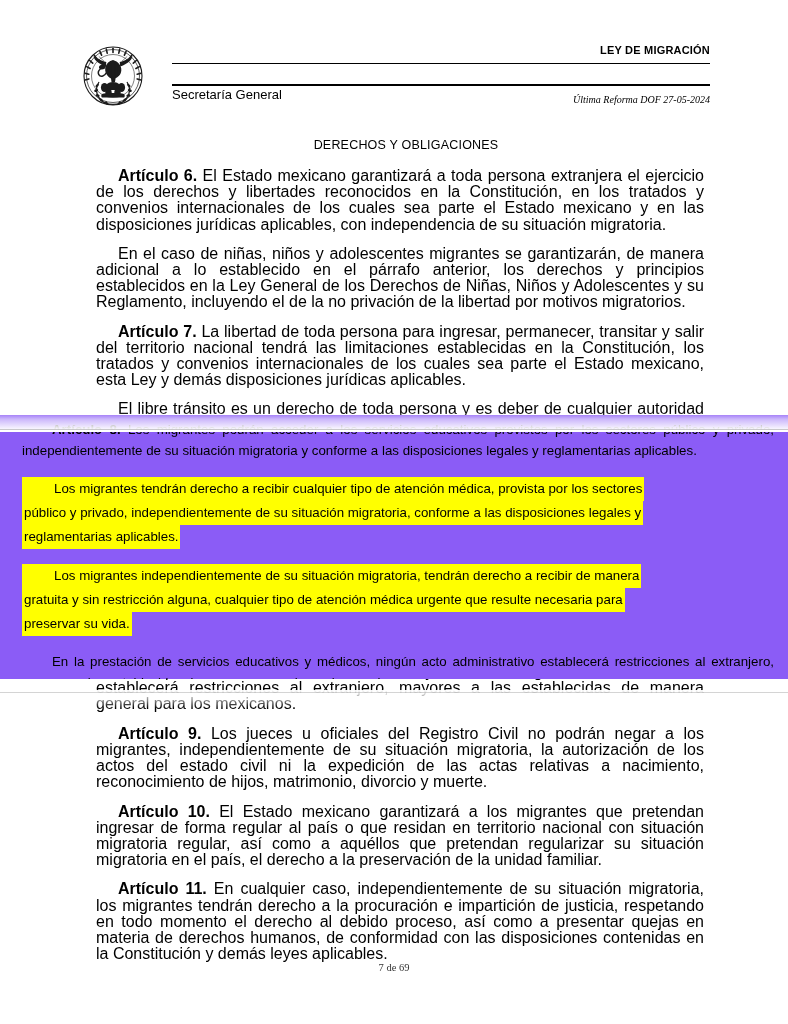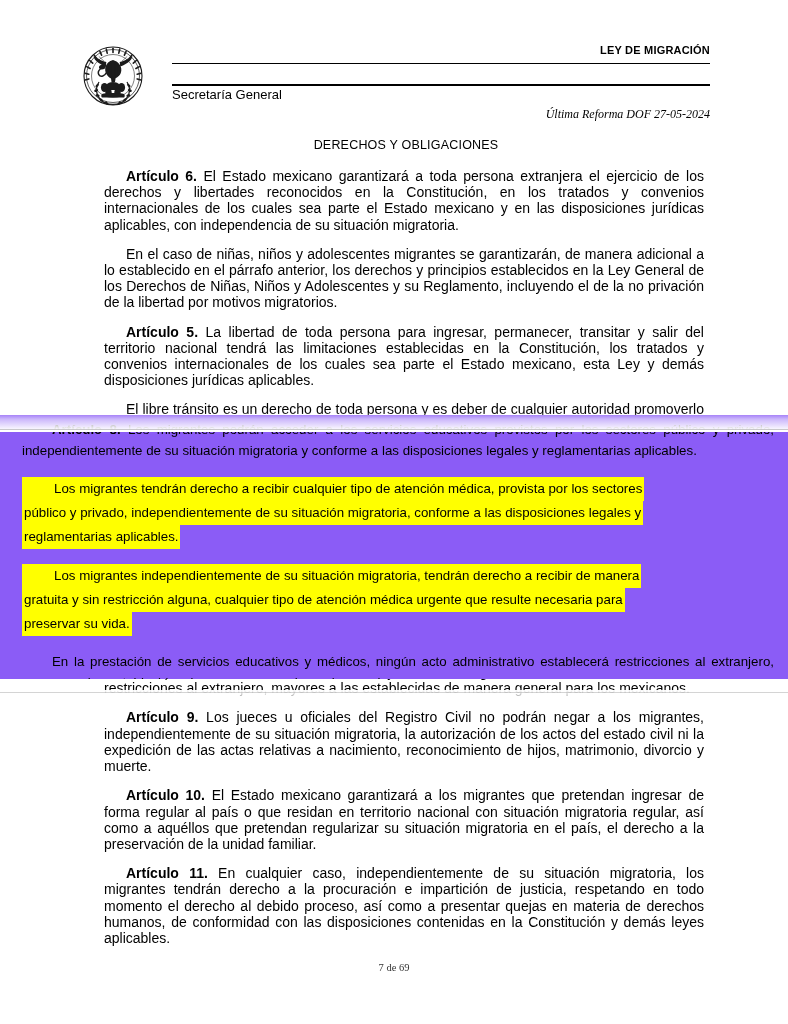--- a/index.html
+++ b/index.html
@@ -72,22 +72,22 @@
     letter-spacing: .1px;
     line-height: 11px;
   }
   .secretaria {
     font-size: 13px;
     line-height: 11px;
     font-weight: normal;
   }
   .reforma {
     position: absolute;
-    right: 0; top: 18px;
-    font-size: 12px;
+    right: 0; top: 5px;
+    font-size: 10px;
     font-style: italic;
     font-family: "Liberation Serif", serif;
     white-space: nowrap;
   }
 
   
   .doc-title {
     position: absolute;
     left: 12px; top: 138px;
     width: 788px;
@@ -96,22 +96,22 @@
     font-weight: normal;
     letter-spacing: .2px;
   }
   .col {
     position: absolute;
     left: 88px;
     width: 616px;
     top: 168px;
   }
   p.para {
-    margin: 0 0 13px 16px;
-    font-size: 14px;
+    margin: 0 0 13px 8px;
+    font-size: 16px;
     line-height: 16.2px;
     text-align: justify;
     text-indent: 22px;
     text-justify: inter-word;
   }
   p.para b { font-weight: bold; }
   .reform-note {
     margin: -6px 0 14px 0;
     font-family: "Liberation Serif", serif;
     font-style: italic;
@@ -313,21 +313,21 @@
 
   <div class="doc-title">DERECHOS Y OBLIGACIONES</div>
 
   <div class="col">
 
     <p class="para"><b>Artículo 6.</b><span> El Estado mexicano garantizará a toda persona extranjera el ejercicio de los derechos y libertades reconocidos en la Constitución, en los tratados y convenios internacionales de los cuales sea parte el Estado mexicano y en las disposiciones jurídicas aplicables, con independencia de su situación migratoria.</span></p>
 
     <p class="para">En el caso de niñas, niños y adolescentes migrantes se garantizarán, de manera adicional a lo establecido en el párrafo anterior, los derechos y principios establecidos en la Ley General de los Derechos de Niñas, Niños y Adolescentes y su Reglamento, incluyendo el de la no privación de la libertad por motivos migratorios.</p>
 
 
-    <p class="para"><b>Artículo 5.</b><span> La libertad de toda persona para ingresar, permanecer, transitar y salir del territorio nacional tendrá las limitaciones establecidas en la Constitución, los tratados y convenios internacionales de los cuales sea parte el Estado mexicano, esta Ley y demás disposiciones jurídicas aplicables.</span></p>
+    <p class="para"><b>Artículo 7.</b><span> La libertad de toda persona para ingresar, permanecer, transitar y salir del territorio nacional tendrá las limitaciones establecidas en la Constitución, los tratados y convenios internacionales de los cuales sea parte el Estado mexicano, esta Ley y demás disposiciones jurídicas aplicables.</span></p>
 
     <p class="para">El libre tránsito es un derecho de toda persona y es deber de cualquier autoridad promoverlo y respetarlo. Ninguna persona será requerida de comprobar su nacionalidad y situación migratoria en el territorio nacional, más que por la autoridad competente en los casos y bajo las circunstancias establecidas en esta Ley.</p>
 
     <p class="para"><b>Artículo 8.</b><span> Los migrantes podrán acceder a los servicios educativos provistos por los sectores público y privado, independientemente de su situación migratoria y conforme a las disposiciones legales y reglamentarias aplicables.</span></p>
 
     <p class="para"><span>Los migrantes tendrán derecho a recibir cualquier tipo de atención médica, provista por los sectores</span> <span>público y privado, independientemente de su situación migratoria, conforme a las disposiciones legales y</span> <span>reglamentarias aplicables.</span></p>
 
     <p class="para"><span>Los migrantes independientemente de su situación migratoria, tendrán derecho a recibir de manera</span> <span>gratuita y sin restricción alguna, cualquier tipo de atención médica urgente que resulte necesaria para</span> <span>preservar su vida.</span></p>
 
     <p class="para">En la prestación de servicios educativos y médicos, ningún acto administrativo establecerá restricciones al extranjero, mayores a las establecidas de manera general para los mexicanos.</p>

